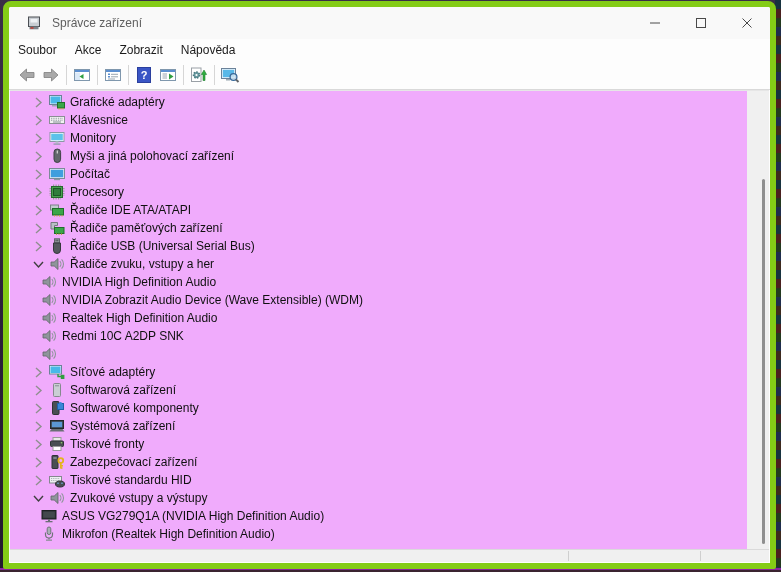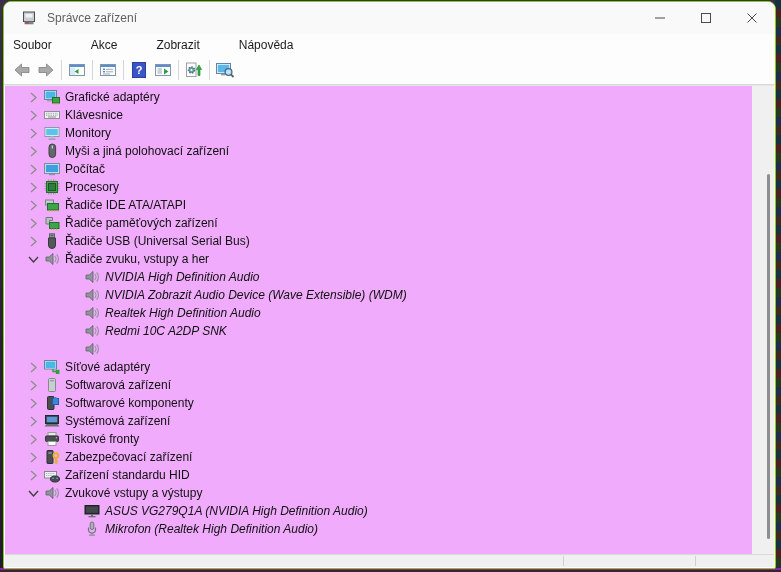--- a/index.html
+++ b/index.html
@@ -13,45 +13,45 @@
     position:absolute;right:0;top:0;width:6px;height:100%;
     background:repeating-linear-gradient(180deg,
       #17323f 0 9px,#4a2020 9px 18px,#233a1f 18px 27px,#1f2d4d 27px 36px,#3d2a1e 36px 45px);
   }
   .desktop-bottom{
     position:absolute;left:0;bottom:0;width:100%;height:4px;
     background:linear-gradient(180deg,#8c22a0 0 2px,#3a2430 2px 100%);
   }
   .window{
     position:absolute;left:3px;top:1px;width:773px;height:568px;
-    background:#fdfdfd;border:1px solid #84cc16;border-radius:8px 8px 2px 2px;
+    background:#fdfdfd;border:6px solid #84cc16;border-radius:8px 8px 2px 2px;
     overflow:hidden;box-sizing:border-box;
   }
   
   .titlebar{height:32px;background:#f9f9f9;display:flex;align-items:center;}
   .title-icon{margin-left:17px;width:16px;height:16px;flex:none;}
   .title-text{margin-left:10px;font-size:12px;color:#5f5f5f;}
   .controls{margin-left:auto;display:flex;height:100%;}
   .ctrl{width:46px;height:100%;display:flex;align-items:center;justify-content:center;background:transparent;border:0;padding:0;}
   
-  .menubar{height:21px;background:#fdfdfd;display:flex;align-items:center;font-size:12px;color:#1b1b1b;gap:21px;}
+  .menubar{height:21px;background:#fdfdfd;display:flex;align-items:center;font-size:12px;color:#1b1b1b;}
   .menu-item{padding:2px 9px;cursor:default;}
   
   .toolbar{height:29px;background:#fdfdfd;border-bottom:1px solid #d9d9d9;display:flex;align-items:center;padding-left:6px;}
   .tbtn{width:24px;height:24px;display:flex;align-items:center;justify-content:center;flex:none;}
   .tsep{width:1px;height:20px;background:#d6d6d6;margin:0 3px;flex:none;}
   
   .content{
     position:absolute;left:1px;right:1px;top:83px;bottom:13px;
     background:#f0abfc;border-top:1px solid #e6e6e6;overflow:hidden;
   }
   .tree{padding-top:2px;}
   .row{height:18px;display:flex;align-items:center;font-size:12px;color:#101010;white-space:nowrap;}
   .chev{width:16px;height:16px;margin-left:20px;flex:none;display:flex;align-items:center;justify-content:center;}
-  .row.lvl1{padding-left:76px;font-style:italic;}
+  .row.lvl1{padding-left:28px;}
   .iconbox{width:16px;height:16px;margin-left:3px;flex:none;display:flex;align-items:center;justify-content:center;}
   .tlabel{margin-left:5px;}
   
   .scroll-gutter{position:absolute;top:0;right:0;width:22px;height:100%;background:#f0f0f0;}
   .scroll-thumb{position:absolute;right:4px;width:3px;background:#8f8f8f;border-radius:2px;}
   
   .statusbar{position:absolute;left:1px;right:1px;bottom:1px;height:12px;background:#f0f0f0;border-top:1px solid #dadada;}
   .status-div{position:absolute;top:1px;bottom:1px;width:1px;background:#cfcfcf;}
 </style>
 </head>
@@ -501,21 +501,21 @@
           <span class="iconbox">
             <svg width="16" height="16" viewBox="0 0 16 16">
               <rect x="0.5" y="4.5" width="12" height="6.5" fill="#eef0f2" stroke="#84898e"></rect>
               <line x1="2" y1="6.5" x2="11" y2="6.5" stroke="#aab0b5" stroke-dasharray="1.2 1"></line>
               <line x1="2" y1="8.5" x2="11" y2="8.5" stroke="#aab0b5" stroke-dasharray="1.2 1"></line>
               <ellipse cx="11" cy="12" rx="4.5" ry="3" fill="#4a4e53" stroke="#2f3236"></ellipse>
               <circle cx="13" cy="11.3" r="0.8" fill="#6fb3e8"></circle>
               <circle cx="9" cy="11.3" r="0.8" fill="#6fb3e8"></circle>
             </svg>
           </span>
-          <span class="tlabel">Zařízení standardu HID</span>
+          <span class="tlabel">Tiskové standardu HID</span>
         </div>
         <div class="row lvl0">
           <span class="chev">
             <svg width="16" height="16" viewBox="0 0 16 16">
               <polyline points="4,6 8.5,11 13,6" fill="none" stroke="#3f3f3f" stroke-width="1.4"></polyline>
             </svg>
           </span>
           <span class="iconbox">
             <svg width="16" height="16" viewBox="0 0 16 16">
               <path d="M2 6 h3.2 L9 2.5 V13.5 L5.2 10 H2 Z" fill="#8f959b" stroke="#5f6368" stroke-width="0.8"></path>

